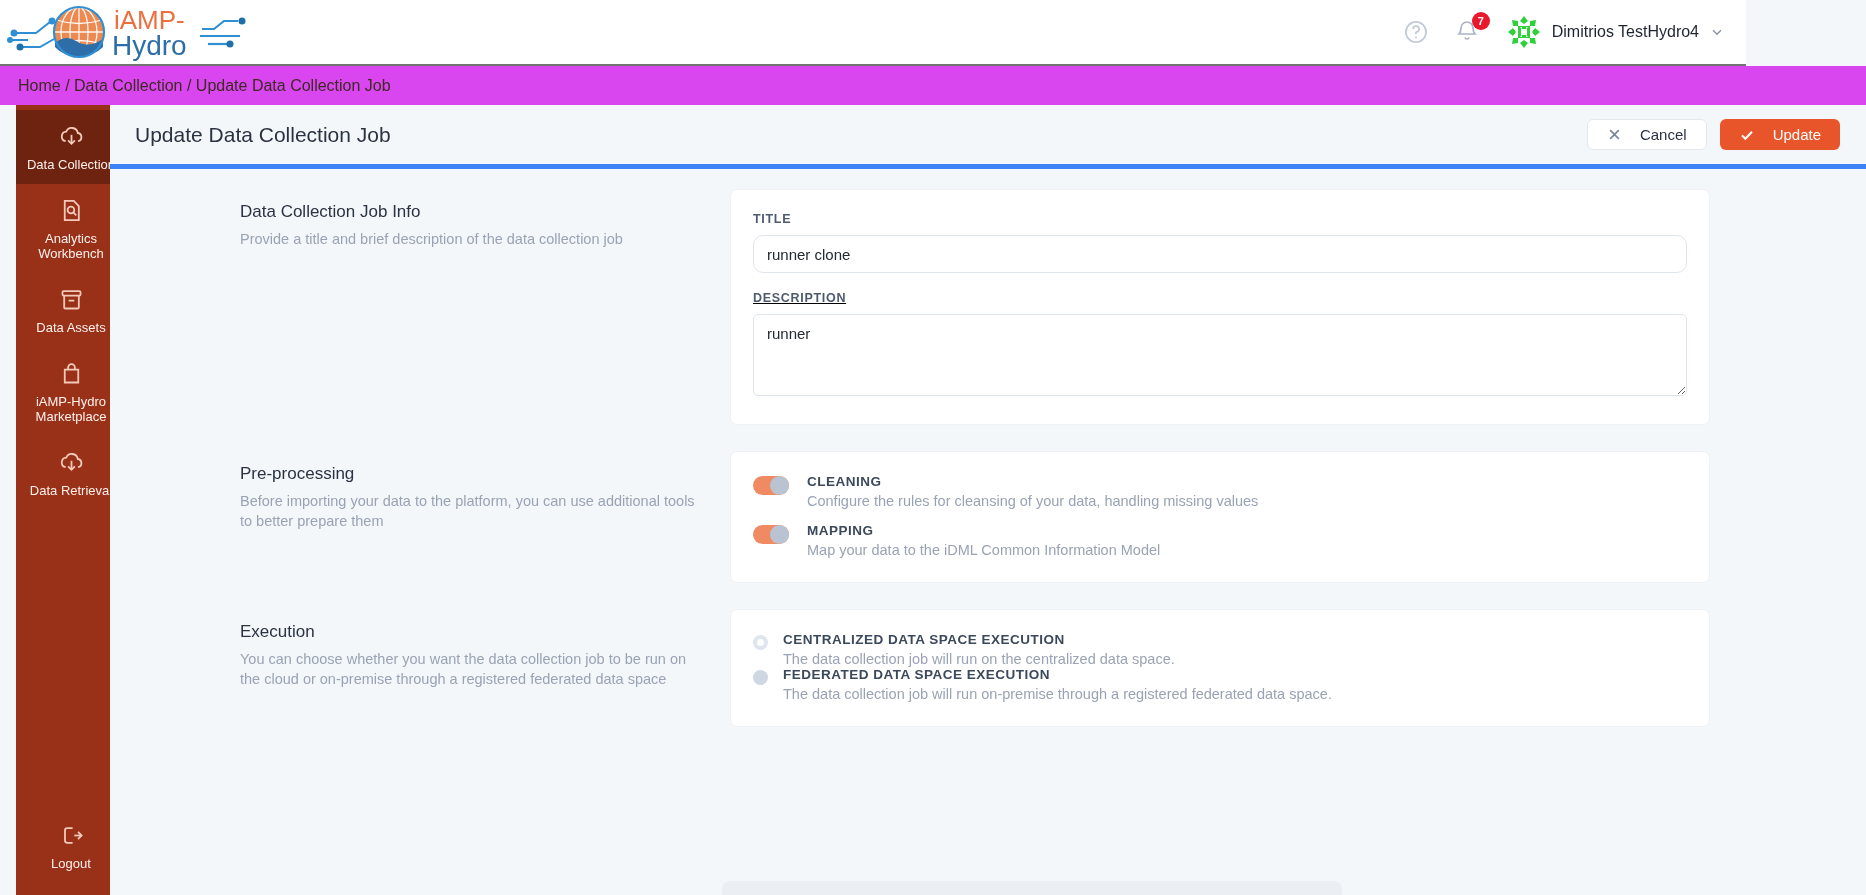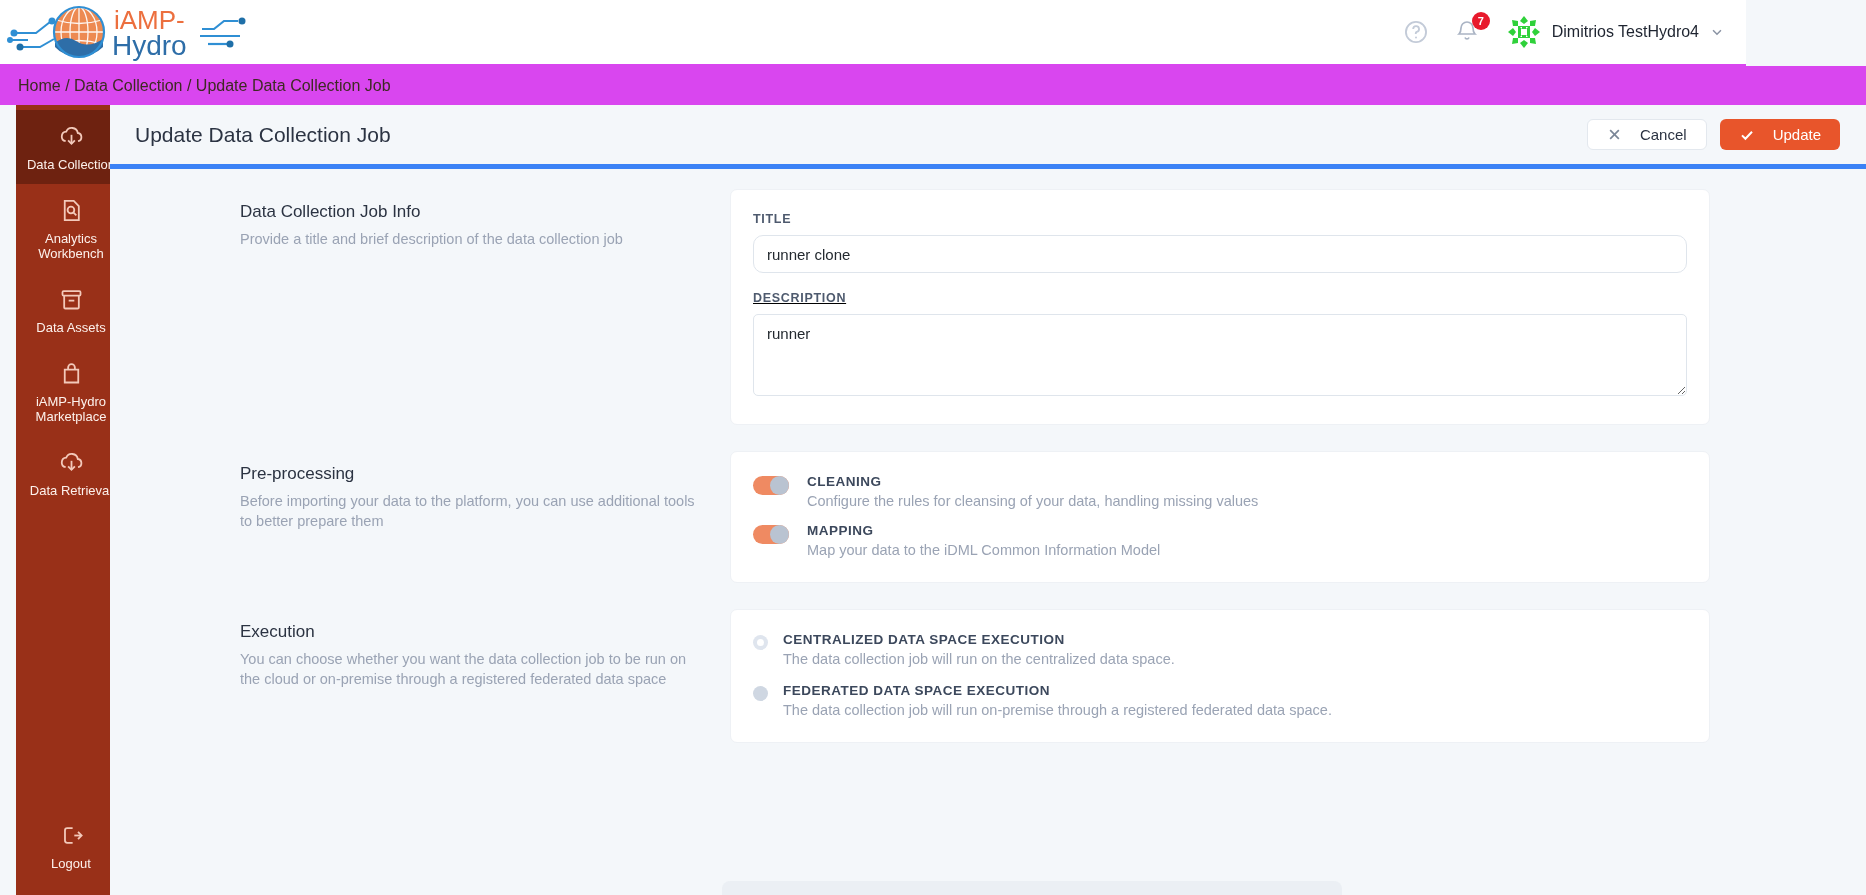--- a/index.html
+++ b/index.html
@@ -10,21 +10,21 @@
     font-family: "Liberation Sans", sans-serif;
     background: #f4f7fa;
   }
 
   
   .topbar {
     position: absolute; left: 0; top: 0;
     width: 1746px; height: 66px;
     background: #ffffff;
     display: flex; align-items: center;
-    border-bottom: 2px solid #d946ef;
+    border-bottom: 2px solid #737373;
   }
   .logo-wrap {
     display: flex; align-items: center;
     margin-left: 6px;
   }
   .logo-svg { display: block; }
 
   .header-right {
     margin-left: auto;
     display: flex; align-items: center;
@@ -176,21 +176,21 @@
   }
   .opt-title {
     font-size: 13.5px; font-weight: bold;
     letter-spacing: 0.5px; color: #3c485c;
     margin-bottom: 4px;
   }
   .opt-desc { font-size: 14.5px; color: #9aa3b4; }
 
   
   .radio-row { display: flex; align-items: flex-start; gap: 15px; }
-  .radio-row + .radio-row { margin-top: 16px; }
+  .radio-row + .radio-row { }
   .radio {
     width: 15px; height: 15px; border-radius: 50%;
     background: #cfd7e2; flex-shrink: 0; margin-top: 3px;
     cursor: pointer; position: relative;
   }
   .radio.selected { background: #dfe5ee; }
   .radio.selected::after {
     content: ""; position: absolute;
     left: 4px; top: 4px; width: 7px; height: 7px;
     border-radius: 50%; background: #ffffff;

